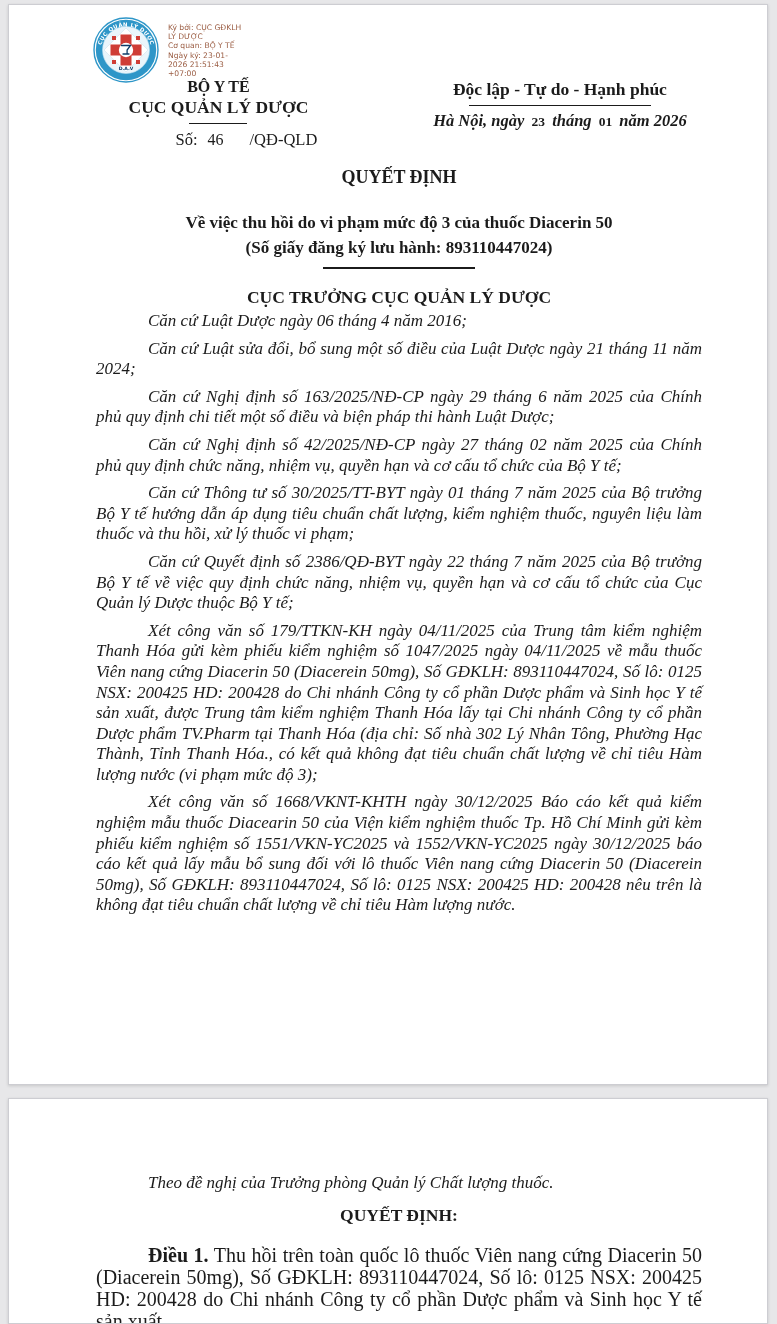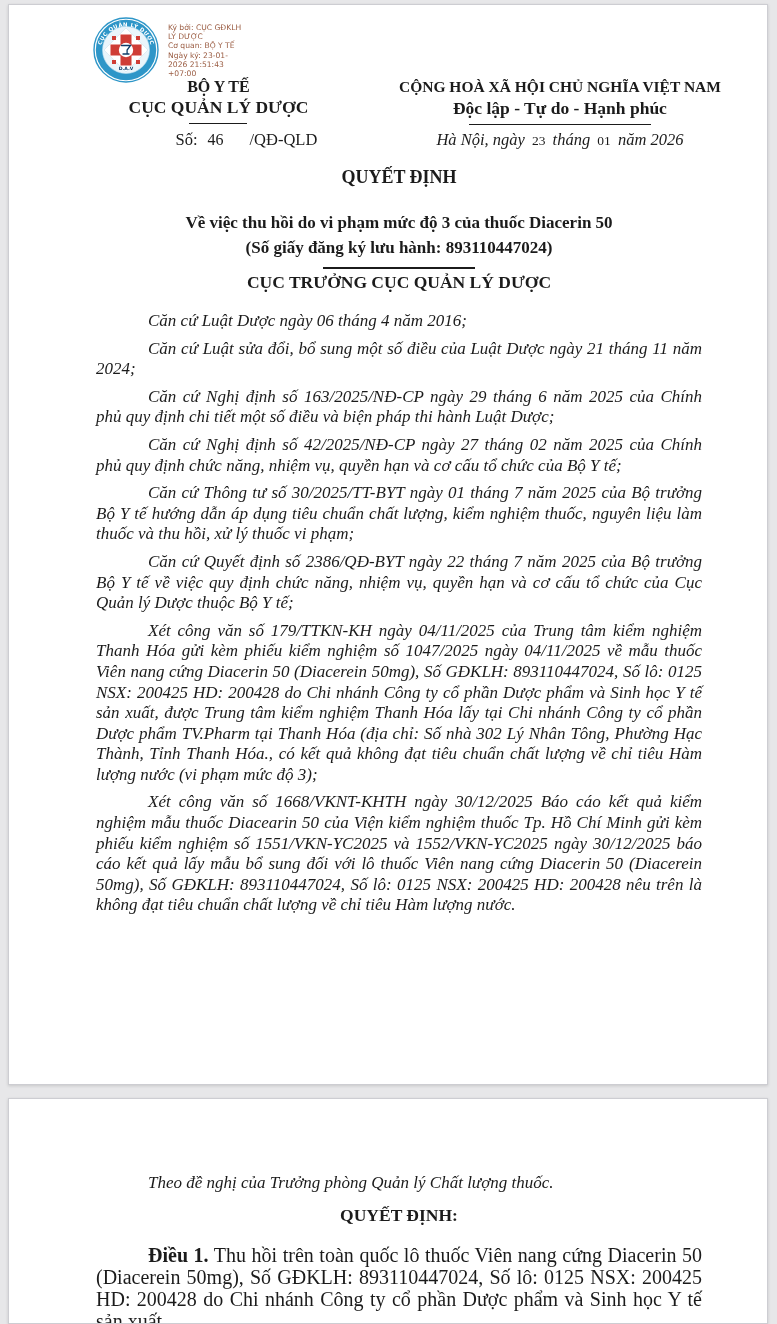--- a/index.html
+++ b/index.html
@@ -32,28 +32,28 @@
   .hdr-right{margin-left:-55px;width:435px;text-align:center;}
   .org-parent{font-weight:bold;font-size:16px;line-height:19px;}
   .org-name{font-weight:bold;font-size:17.5px;line-height:21px;margin-top:1px;}
   .nat1{font-weight:bold;font-size:15.5px;line-height:19px;}
   .nat2{font-weight:bold;font-size:17.5px;line-height:21px;margin-top:2px;}
   .rule{border:0;border-top:1.6px solid #1b1b1b;margin:5px auto 0;}
   .rule-left{width:58px;}
   .rule-right{width:182px;}
   .doc-number{margin-top:6px;font-size:16.5px;position:relative;left:28px;}
   .doc-number .num-val{font-size:16px;margin:0 26px 0 10px;}
-  .place-date{margin-top:5px;font-style:italic;font-size:16.5px;}
+  .place-date{margin-top:5px;font-style:italic;font-size:16.5px;font-weight:bold;}
   .place-date .ins{font-style:normal;font-size:13.5px;padding:0 3px;}
   .title-block{position:absolute;top:161px;left:87px;width:606px;text-align:center;}
   .title-main{font-weight:bold;font-size:18px;line-height:22px;}
   .title-sub{font-weight:bold;font-size:17px;line-height:21px;margin-top:24px;}
   .title-reg{font-weight:bold;font-size:17px;line-height:21px;margin-top:4px;}
   .rule-title{width:152px;border-top:2px solid #1b1b1b;margin:9px auto 0;}
-  .authority{font-weight:bold;font-size:17.5px;margin-top:3px;}
+  .authority{font-weight:bold;font-size:17.5px;margin-top:18px;}
 
   
   .body-block{position:absolute;top:289px;left:87px;width:606px;margin-top:17px;}
   .body-block p{
     margin:0;font-style:italic;font-size:17px;line-height:20.6px;
     text-align:justify;text-indent:52px;
   }
   .body-block p + p{margin-top:7px;}
 
   
@@ -111,21 +111,20 @@
   <div class="header-row">
     <div class="hdr-left">
       <div class="org-parent">BỘ Y TẾ</div>
       <div class="org-name">CỤC QUẢN LÝ DƯỢC</div>
       <hr class="rule rule-left">
       <div class="doc-number">
         <span>Số:</span><span class="num-val">46</span><span>/QĐ-QLD</span>
       </div>
     </div>
     <div class="hdr-right">
-      <div class="nat1">CỘNG HOÀ XÃ HỘI CHỦ NGHĨA VIỆT NAM</div>
       <div class="nat2">Độc lập - Tự do - Hạnh phúc</div>
       <hr class="rule rule-right">
       <div class="place-date">
         <span>Hà Nội, ngày</span>
         <span class="ins">23</span>
         <span>tháng</span>
         <span class="ins">01</span>
         <span>năm 2026</span>
       </div>
     </div>

